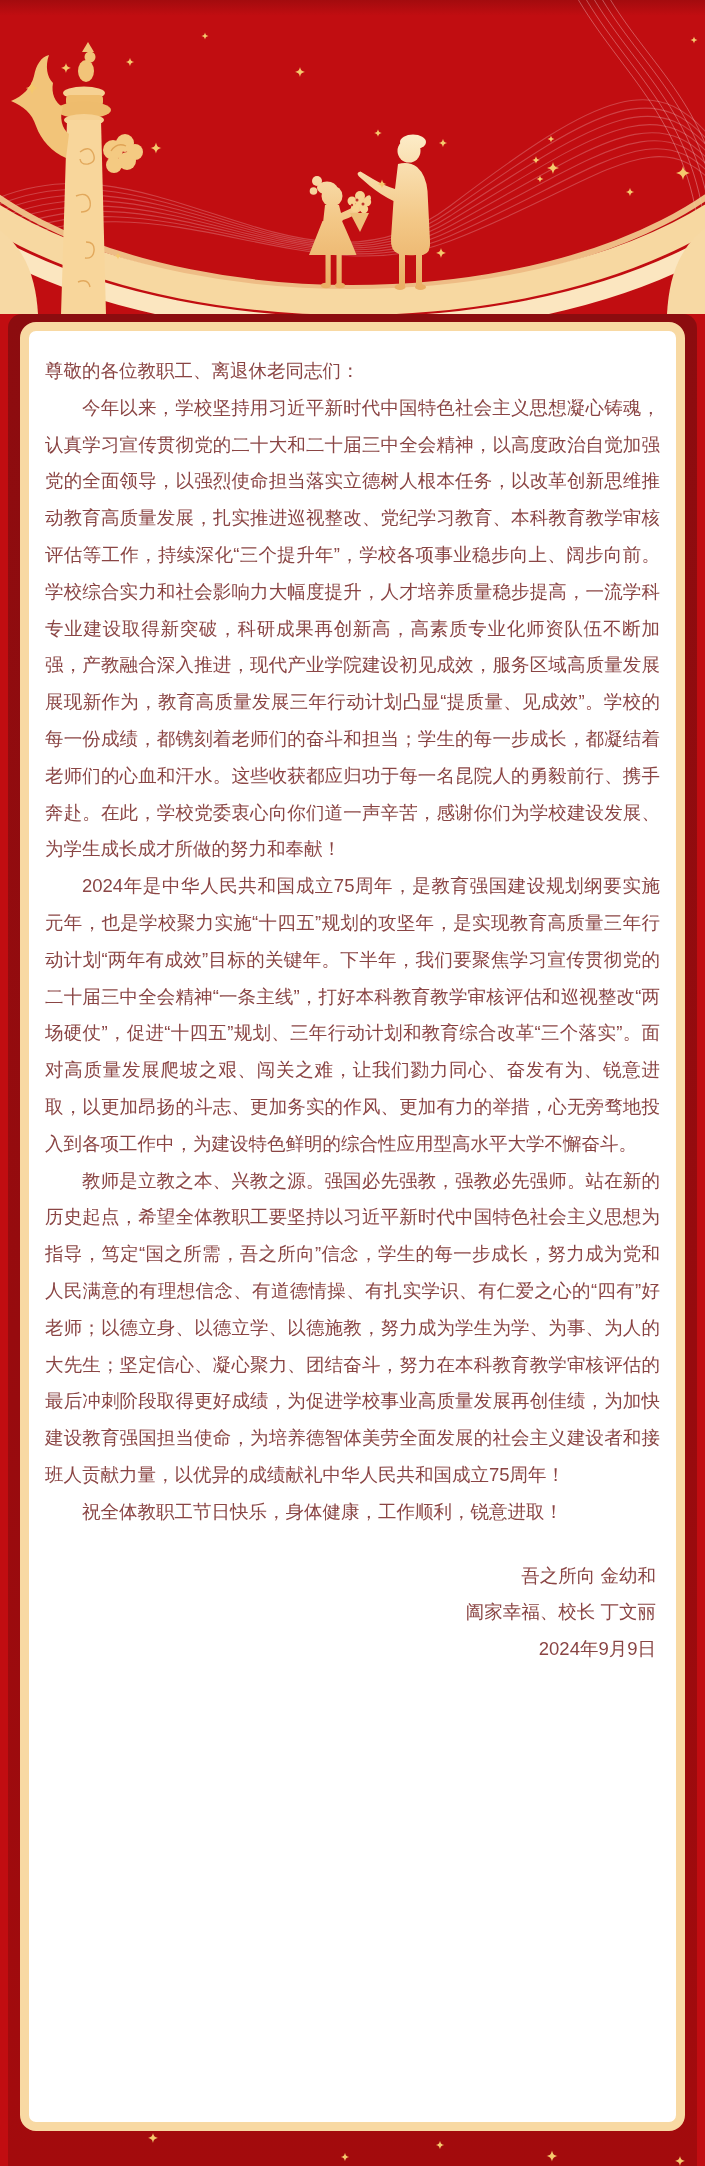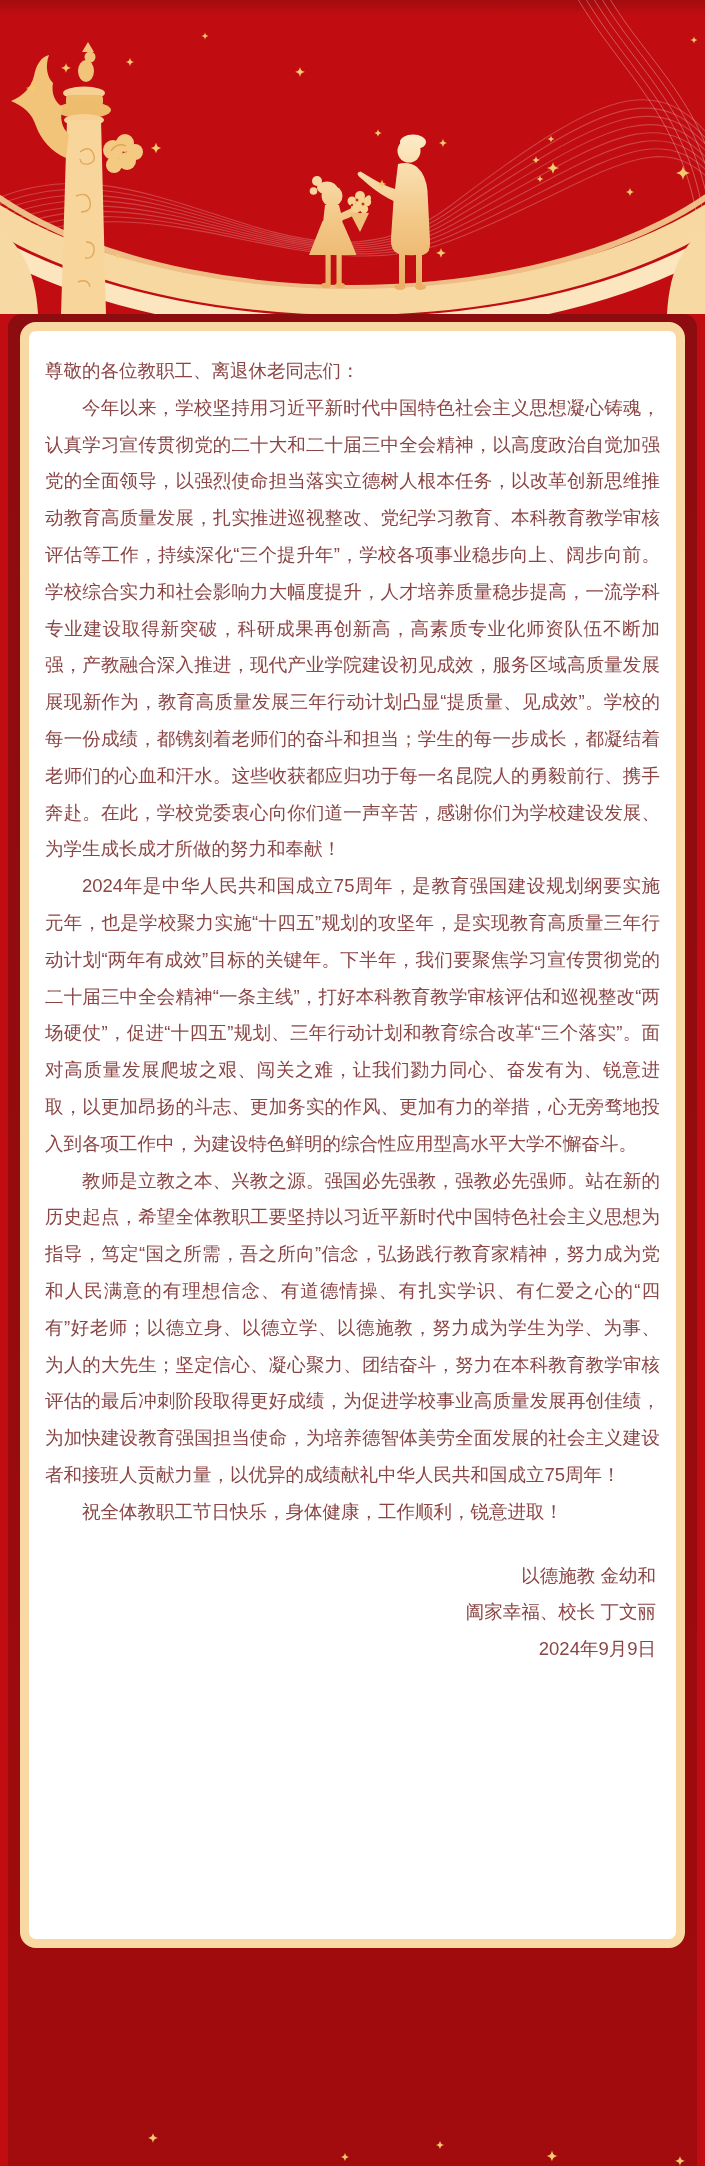--- a/index.html
+++ b/index.html
@@ -4,21 +4,21 @@
 <style>
   html,body{margin:0;padding:0;background:#7a0a0c;}
   .page{position:relative;width:705px;height:2166px;margin:0 auto;overflow:hidden;
         background:#c10d11;font-family:"Liberation Sans","DejaVu Sans",sans-serif;}
   .header{position:absolute;left:0;top:0;width:705px;height:315px;
           background:linear-gradient(180deg,#a30b0e 0%,#c10d11 5%,#c10d11 100%);z-index:1;}
   .header svg{display:block;}
   .panel{position:absolute;left:8px;right:8px;top:314px;bottom:0;
          background:linear-gradient(180deg,#8c0c0f 0%,#970b0e 55%,#a30b0d 100%);
          border-radius:14px 14px 0 0;z-index:1;}
-  .card{position:absolute;left:20px;right:20px;top:322px;height:1626px;box-sizing:border-box;
+  .card{position:absolute;left:20px;right:20px;top:322px;height:1809px;box-sizing:border-box;
         background:#ffffff;border:9px solid #f8d9a3;border-radius:16px;
         padding:22px 16px 0 16px;overflow:hidden;z-index:2;}
   .card p{margin:0;color:#8a4544;font-size:18.5px;line-height:36.8px;
           text-align:justify;letter-spacing:0;}
   .salutation{text-indent:0;}
   .para{text-indent:2em;}
   .signature{margin-top:27px;text-align:right;padding-right:4px;}
   .signature p{text-align:right;}
   .bottom-sparkles{position:absolute;left:0;bottom:0;width:705px;height:50px;z-index:3;pointer-events:none;}
 </style>
@@ -148,24 +148,24 @@
       </g>
     </svg>
   </div>
 
   <div class="panel"></div>
 
   <div class="card">
     <p class="salutation">尊敬的各位教职工、离退休老同志们：</p>
     <p class="para">今年以来，学校坚持用习近平新时代中国特色社会主义思想凝心铸魂，认真学习宣传贯彻党的二十大和二十届三中全会精神，以高度政治自觉加强党的全面领导，以强烈使命担当落实立德树人根本任务，以改革创新思维推动教育高质量发展，扎实推进巡视整改、党纪学习教育、本科教育教学审核评估等工作，持续深化“三个提升年”，学校各项事业稳步向上、阔步向前。学校综合实力和社会影响力大幅度提升，人才培养质量稳步提高，一流学科专业建设取得新突破，科研成果再创新高，高素质专业化师资队伍不断加强，产教融合深入推进，现代产业学院建设初见成效，服务区域高质量发展展现新作为，教育高质量发展三年行动计划凸显“提质量、见成效”。学校的每一份成绩，都镌刻着老师们的奋斗和担当；学生的每一步成长，都凝结着老师们的心血和汗水。这些收获都应归功于每一名昆院人的勇毅前行、携手奔赴。在此，学校党委衷心向你们道一声辛苦，感谢你们为学校建设发展、为学生成长成才所做的努力和奉献！</p>
     <p class="para">2024年是中华人民共和国成立75周年，是教育强国建设规划纲要实施元年，也是学校聚力实施“十四五”规划的攻坚年，是实现教育高质量三年行动计划“两年有成效”目标的关键年。下半年，我们要聚焦学习宣传贯彻党的二十届三中全会精神“一条主线”，打好本科教育教学审核评估和巡视整改“两场硬仗”，促进“十四五”规划、三年行动计划和教育综合改革“三个落实”。面对高质量发展爬坡之艰、闯关之难，让我们勠力同心、奋发有为、锐意进取，以更加昂扬的斗志、更加务实的作风、更加有力的举措，心无旁骛地投入到各项工作中，为建设特色鲜明的综合性应用型高水平大学不懈奋斗。</p>
-    <p class="para">教师是立教之本、兴教之源。强国必先强教，强教必先强师。站在新的历史起点，希望全体教职工要坚持以习近平新时代中国特色社会主义思想为指导，笃定“国之所需，吾之所向”信念，弘扬践行教育家精神，努力成为党和人民满意的有理想信念、有道德情操、有扎实学识、有仁爱之心的“四有”好老师；以德立身、以德立学、以德施教，努力成为学生为学、为事、为人的大先生；坚定信心、凝心聚力、团结奋斗，努力在本科教育教学审核评估的最后冲刺阶段取得更好成绩，为促进学校事业高质量发展再创佳绩，为加快建设教育强国担当使命，为培养德智体美劳全面发展的社会主义建设者和接班人贡献力量，以优异的成绩献礼中华人民共和国成立75周年！</p>
+    <p class="para">教师是立教之本、兴教之源。强国必先强教，强教必先强师。站在新的历史起点，希望全体教职工要坚持以习近平新时代中国特色社会主义思想为指导，笃定“国之所需，吾之所向”信念，学生的每一步成长，努力成为党和人民满意的有理想信念、有道德情操、有扎实学识、有仁爱之心的“四有”好老师；以德立身、以德立学、以德施教，努力成为学生为学、为事、为人的大先生；坚定信心、凝心聚力、团结奋斗，努力在本科教育教学审核评估的最后冲刺阶段取得更好成绩，为促进学校事业高质量发展再创佳绩，为加快建设教育强国担当使命，为培养德智体美劳全面发展的社会主义建设者和接班人贡献力量，以优异的成绩献礼中华人民共和国成立75周年！</p>
     <p class="para">祝全体教职工节日快乐，身体健康，工作顺利，锐意进取！</p>
     <div class="signature">
-      <p>以德施教 金幼和</p>
+      <p>吾之所向 金幼和</p>
       <p>阖家幸福、校长 丁文丽</p>
       <p>2024年9月9日</p>
     </div>
   </div>
 
   <svg class="bottom-sparkles" width="705" height="50" viewBox="0 0 705 50" xmlns="http://www.w3.org/2000/svg">
     <g fill="#f5c96d">
       <path transform="translate(153,22) scale(0.7)" d="M0,-7 C1.2,-2.2 2.2,-1.2 7,0 C2.2,1.2 1.2,2.2 0,7 C-1.2,2.2 -2.2,1.2 -7,0 C-2.2,-1.2 -1.2,-2.2 0,-7 Z"></path>
       <path transform="translate(345,41) scale(0.6)" d="M0,-7 C1.2,-2.2 2.2,-1.2 7,0 C2.2,1.2 1.2,2.2 0,7 C-1.2,2.2 -2.2,1.2 -7,0 C-2.2,-1.2 -1.2,-2.2 0,-7 Z"></path>
       <path transform="translate(440,29) scale(0.6)" d="M0,-7 C1.2,-2.2 2.2,-1.2 7,0 C2.2,1.2 1.2,2.2 0,7 C-1.2,2.2 -2.2,1.2 -7,0 C-2.2,-1.2 -1.2,-2.2 0,-7 Z"></path>

